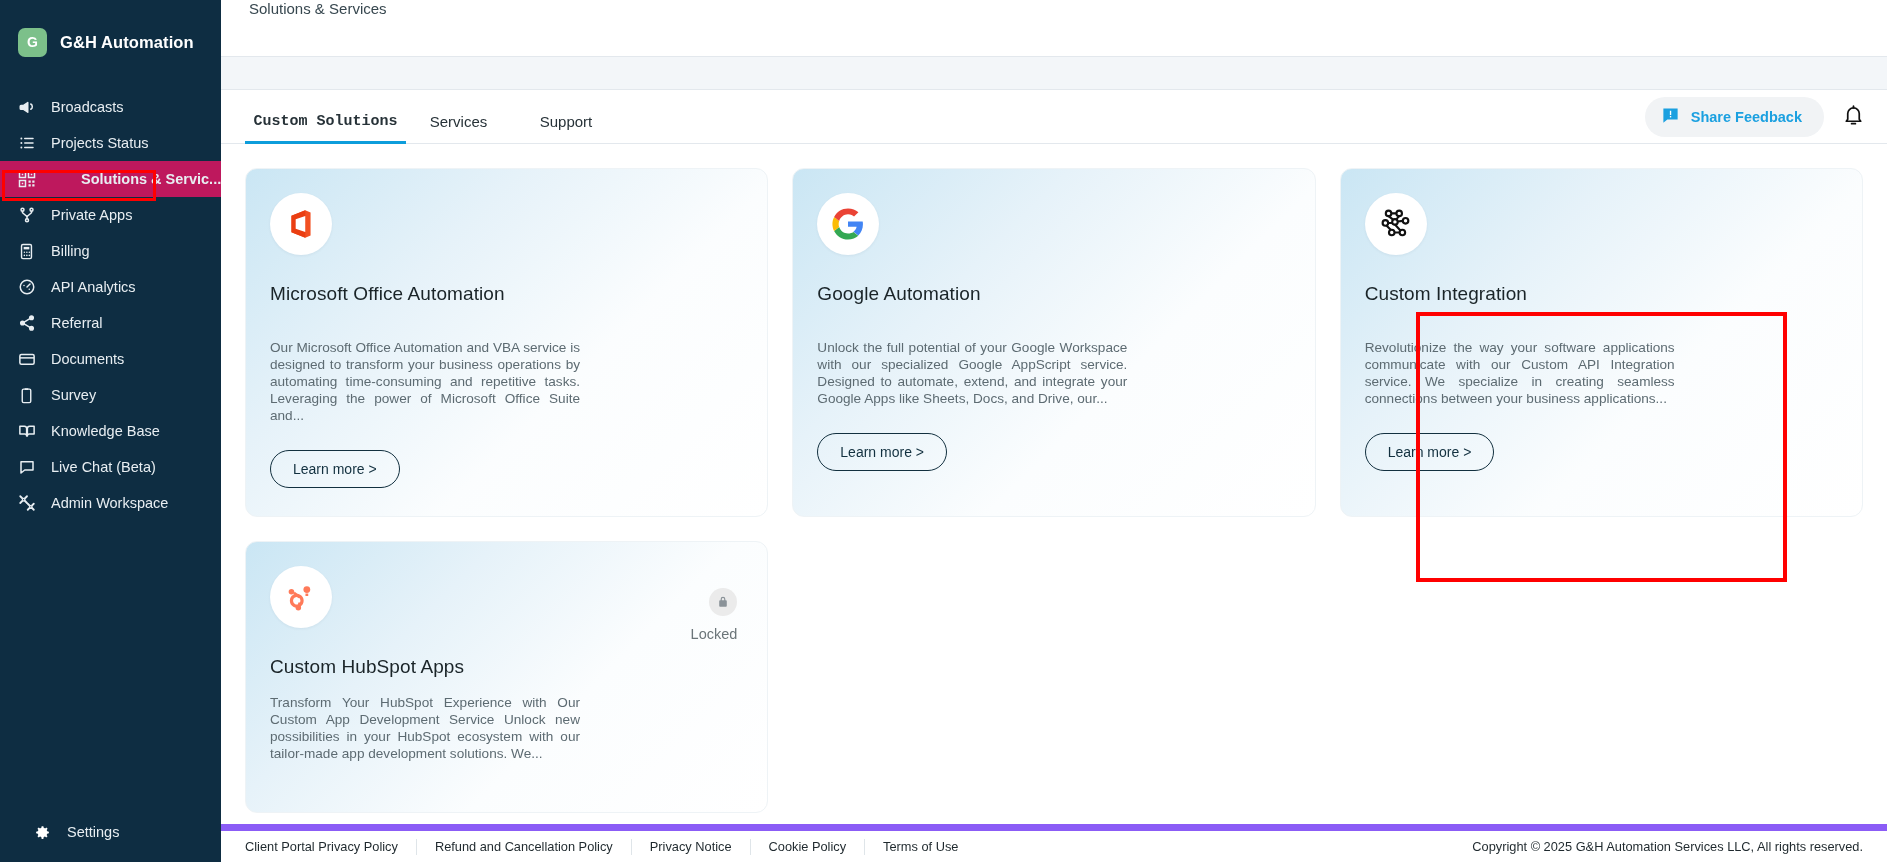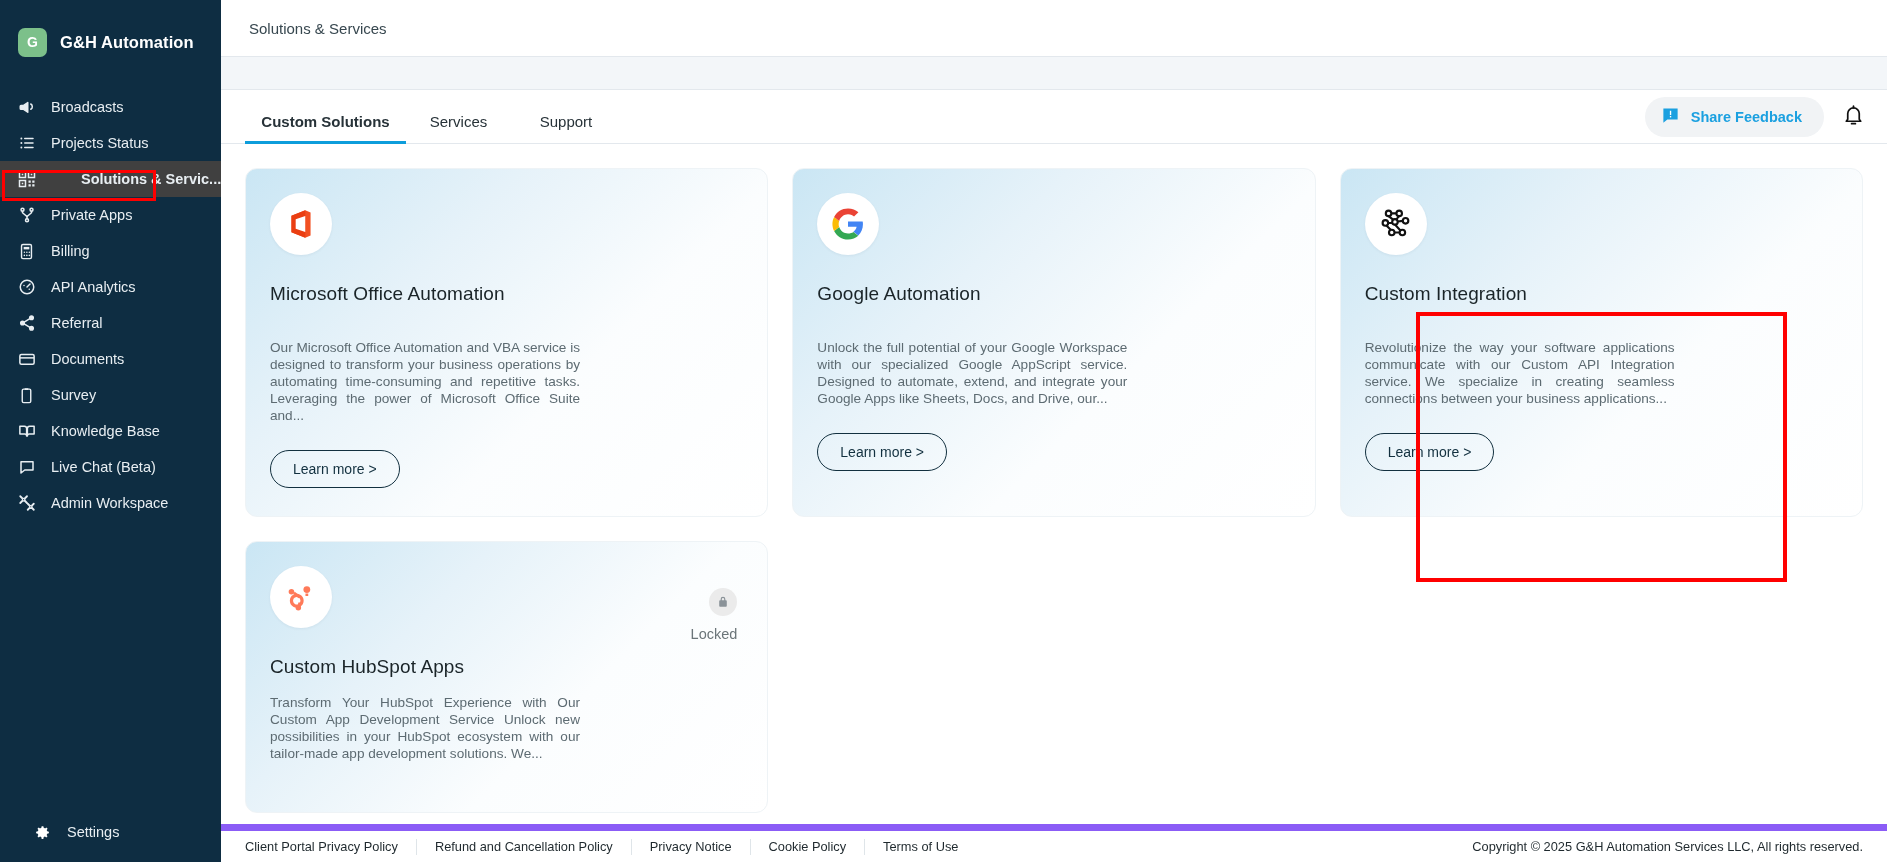--- a/index.html
+++ b/index.html
@@ -25,21 +25,21 @@
   .brand-name { color: #ffffff; font-size: 16.5px; font-weight: 700; letter-spacing: .1px; }
 
   .nav { margin-top: 25px; }
   .nav-item {
     display: flex; align-items: center; gap: 15px;
     height: 36px; padding-left: 17px; color: #e8eef2;
     font-size: 14.5px; cursor: pointer; position: relative;
   }
   .nav-item .ico { width: 19px; height: 19px; display: flex; align-items: center; justify-content: center; flex: 0 0 19px; }
   .nav-item .ico svg { display: block; }
-  .nav-item.active { background: #404040; gap: 45px; }
+  .nav-item.active { background: #be185d; gap: 45px; }
   .nav-item.active .nav-label { font-weight: 700; }
   .nav-label { white-space: nowrap; }
 
   .settings-item {
     position: absolute; bottom: 12px; left: 0; right: 0;
     display: flex; align-items: center; gap: 15px;
     height: 36px; padding-left: 33px; color: #e8eef2; font-size: 14.5px; cursor: pointer;
   }
   .settings-item .ico { width: 19px; height: 19px; display:flex; align-items:center; justify-content:center; flex:0 0 19px;}
 
@@ -47,37 +47,37 @@
   .hl-sidebar {
     position: absolute; left: 2px; top: 170px; width: 154px; height: 31px;
     border: 3px solid #ff0000; pointer-events: none; z-index: 40;
   }
 
   
   .main { flex: 1; height: 862px; display: flex; flex-direction: column; background: #ffffff; position: relative; }
 
   .topbar {
     height: 57px; background: #ffffff; border-bottom: 1px solid #e3e8ed;
-    display: flex; align-items: center; padding-left: 28px;
+    display: flex; align-items: flex-start; padding-left: 28px;
   }
   .topbar-title { font-size: 15px; color: #37474f; }
 
   .subbar { height: 33px; background: #f3f6f9; border-bottom: 1px solid #e3e8ed; }
 
   .tabsrow {
     height: 54px; background: #ffffff; border-bottom: 1px solid #e3e8ed;
     display: flex; align-items: flex-end; padding: 0 24px 0 0; position: relative;
   }
   .tabs { display: flex; align-items: flex-end; height: 100%; padding-left: 0; }
   .tab {
     font-size: 15px; color: #273238; padding: 0 0 13px 0; margin-left: 0;
     cursor: pointer; position: relative; height: 100%;
     display: flex; align-items: flex-end; justify-content: center;
   }
-  .tab-0 { width: 161px; margin-left: 24px; }
+  .tab-0 { width: 161px; margin-left: 24px; font-family: Liberation Mono, monospace; }
   .tab-1 { width: 105px; }
   .tab-2 { width: 110px; }
   .tab.active { font-weight: 700; }
   .tab.active::after {
     content: ""; position: absolute; left: 0; right: 0; bottom: -1px;
     height: 3px; background: #0d9ddb;
   }
   .tab-actions {
     position: absolute; right: 18px; top: 50%; transform: translateY(-50%);
     display: flex; align-items: center; gap: 14px;

